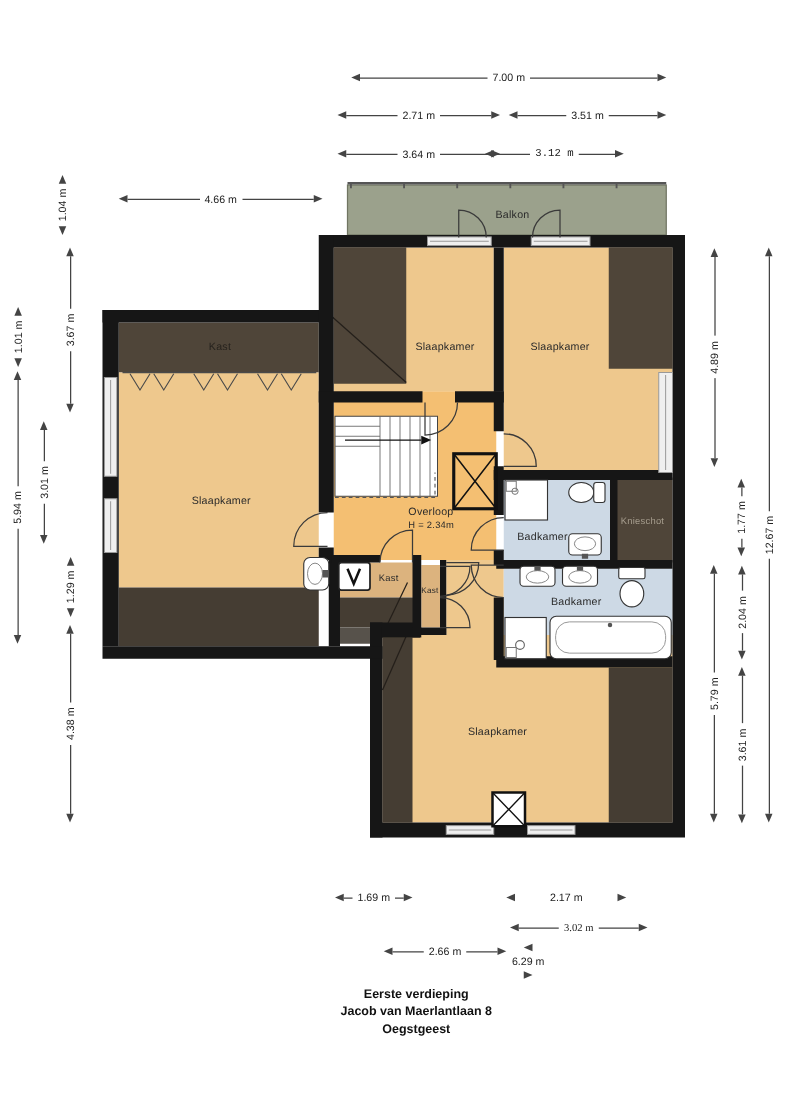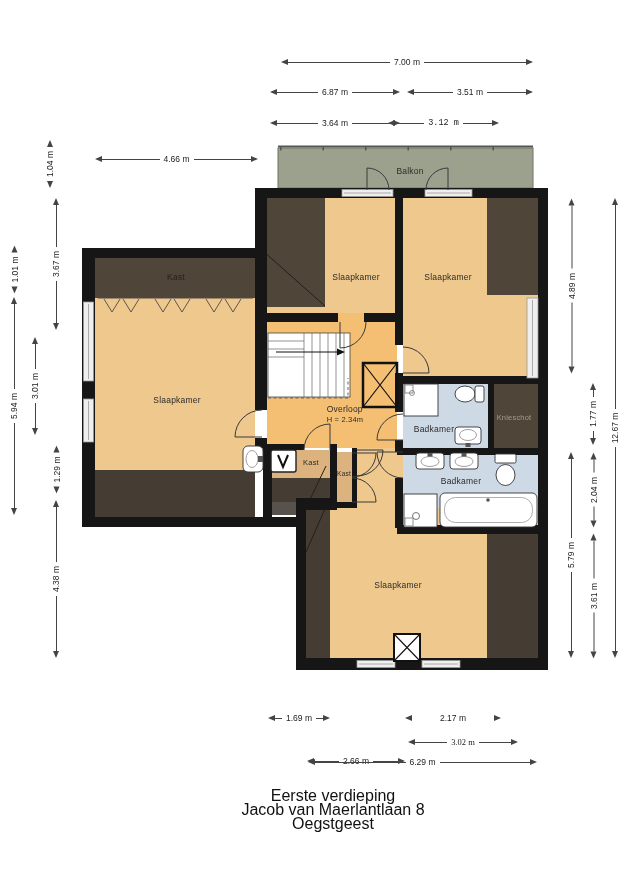--- a/index.html
+++ b/index.html
@@ -24,21 +24,21 @@
   .dim .ah.r{border-left:7px solid #444;}
   .dim .lab{padding:0 4px;white-space:nowrap;line-height:14px;}
   .dim.v{transform:rotate(-90deg);}
   
   .rlabel{position:absolute;transform:translate(-50%,-50%);font-size:8.5px;color:#2b2b2b;
           white-space:nowrap;letter-spacing:.2px;}
   .rlabel .sub{font-size:7.5px;margin-top:1px;}
   .rlabel.on-dark{color:#26221d;}
   
   .title{position:absolute;left:183px;top:789px;width:300px;text-align:center;
-         font-size:16px;line-height:14px;color:#111;}
+         font-size:10px;line-height:14px;color:#111;font-weight:bold;}
 </style>
 </head>
 <body>
 
 <div class="canvas">
 
   <svg class="plan-svg" width="629" height="890" viewBox="0 0 629 890">
 
     <g>
       <rect class="c-balkon" x="278" y="148" width="255" height="40" stroke="#707562" stroke-width="1"></rect>
@@ -271,21 +271,21 @@
       <div class="dim" style="width: 252px; left: 281px; top: 55px; text-align: right;">
         <span class="ah l"></span>
         <span class="ln"></span>
         <span class="lab">7.00 m</span>
         <span class="ln"></span>
         <span class="ah r"></span>
       </div>
       <div class="dim" style="width: 130px; left: 270px; top: 85px;">
         <span class="ah l"></span>
         <span class="ln"></span>
-        <span class="lab">6.87 m</span>
+        <span class="lab">2.71 m</span>
         <span class="ln"></span>
         <span class="ah r"></span>
       </div>
       <div class="dim" style="width: 126px; left: 407px; top: 85px;">
         <span class="ah l"></span>
         <span class="ln"></span>
         <span class="lab">3.51 m</span>
         <span class="ln"></span>
         <span class="ah r"></span>
       </div>
@@ -331,21 +331,21 @@
         <span class="ln"></span>
         <span class="ah r"></span>
       </div>
       <div class="dim" style="width: 110px; left: 408px; top: 735px; font-family: Liberation Serif, serif;">
         <span class="ah l"></span>
         <span class="ln"></span>
         <span class="lab">3.02 m</span>
         <span class="ln"></span>
         <span class="ah r"></span>
       </div>
-      <div class="dim" style="width: 229px; left: 308px; top: 755px;">
+      <div class="dim" style="width: 229px; left: 308px; top: 755px; flex-direction: column;">
         <span class="ah l"></span>
         <span class="ln"></span>
         <span class="lab">6.29 m</span>
         <span class="ln"></span>
         <span class="ah r"></span>
       </div>
       <div class="dim v" style="width: 40px; left: 30px; top: 161px;">
         <span class="ah l"></span>
         <span class="ln"></span>
         <span class="lab">1.04 m</span>

